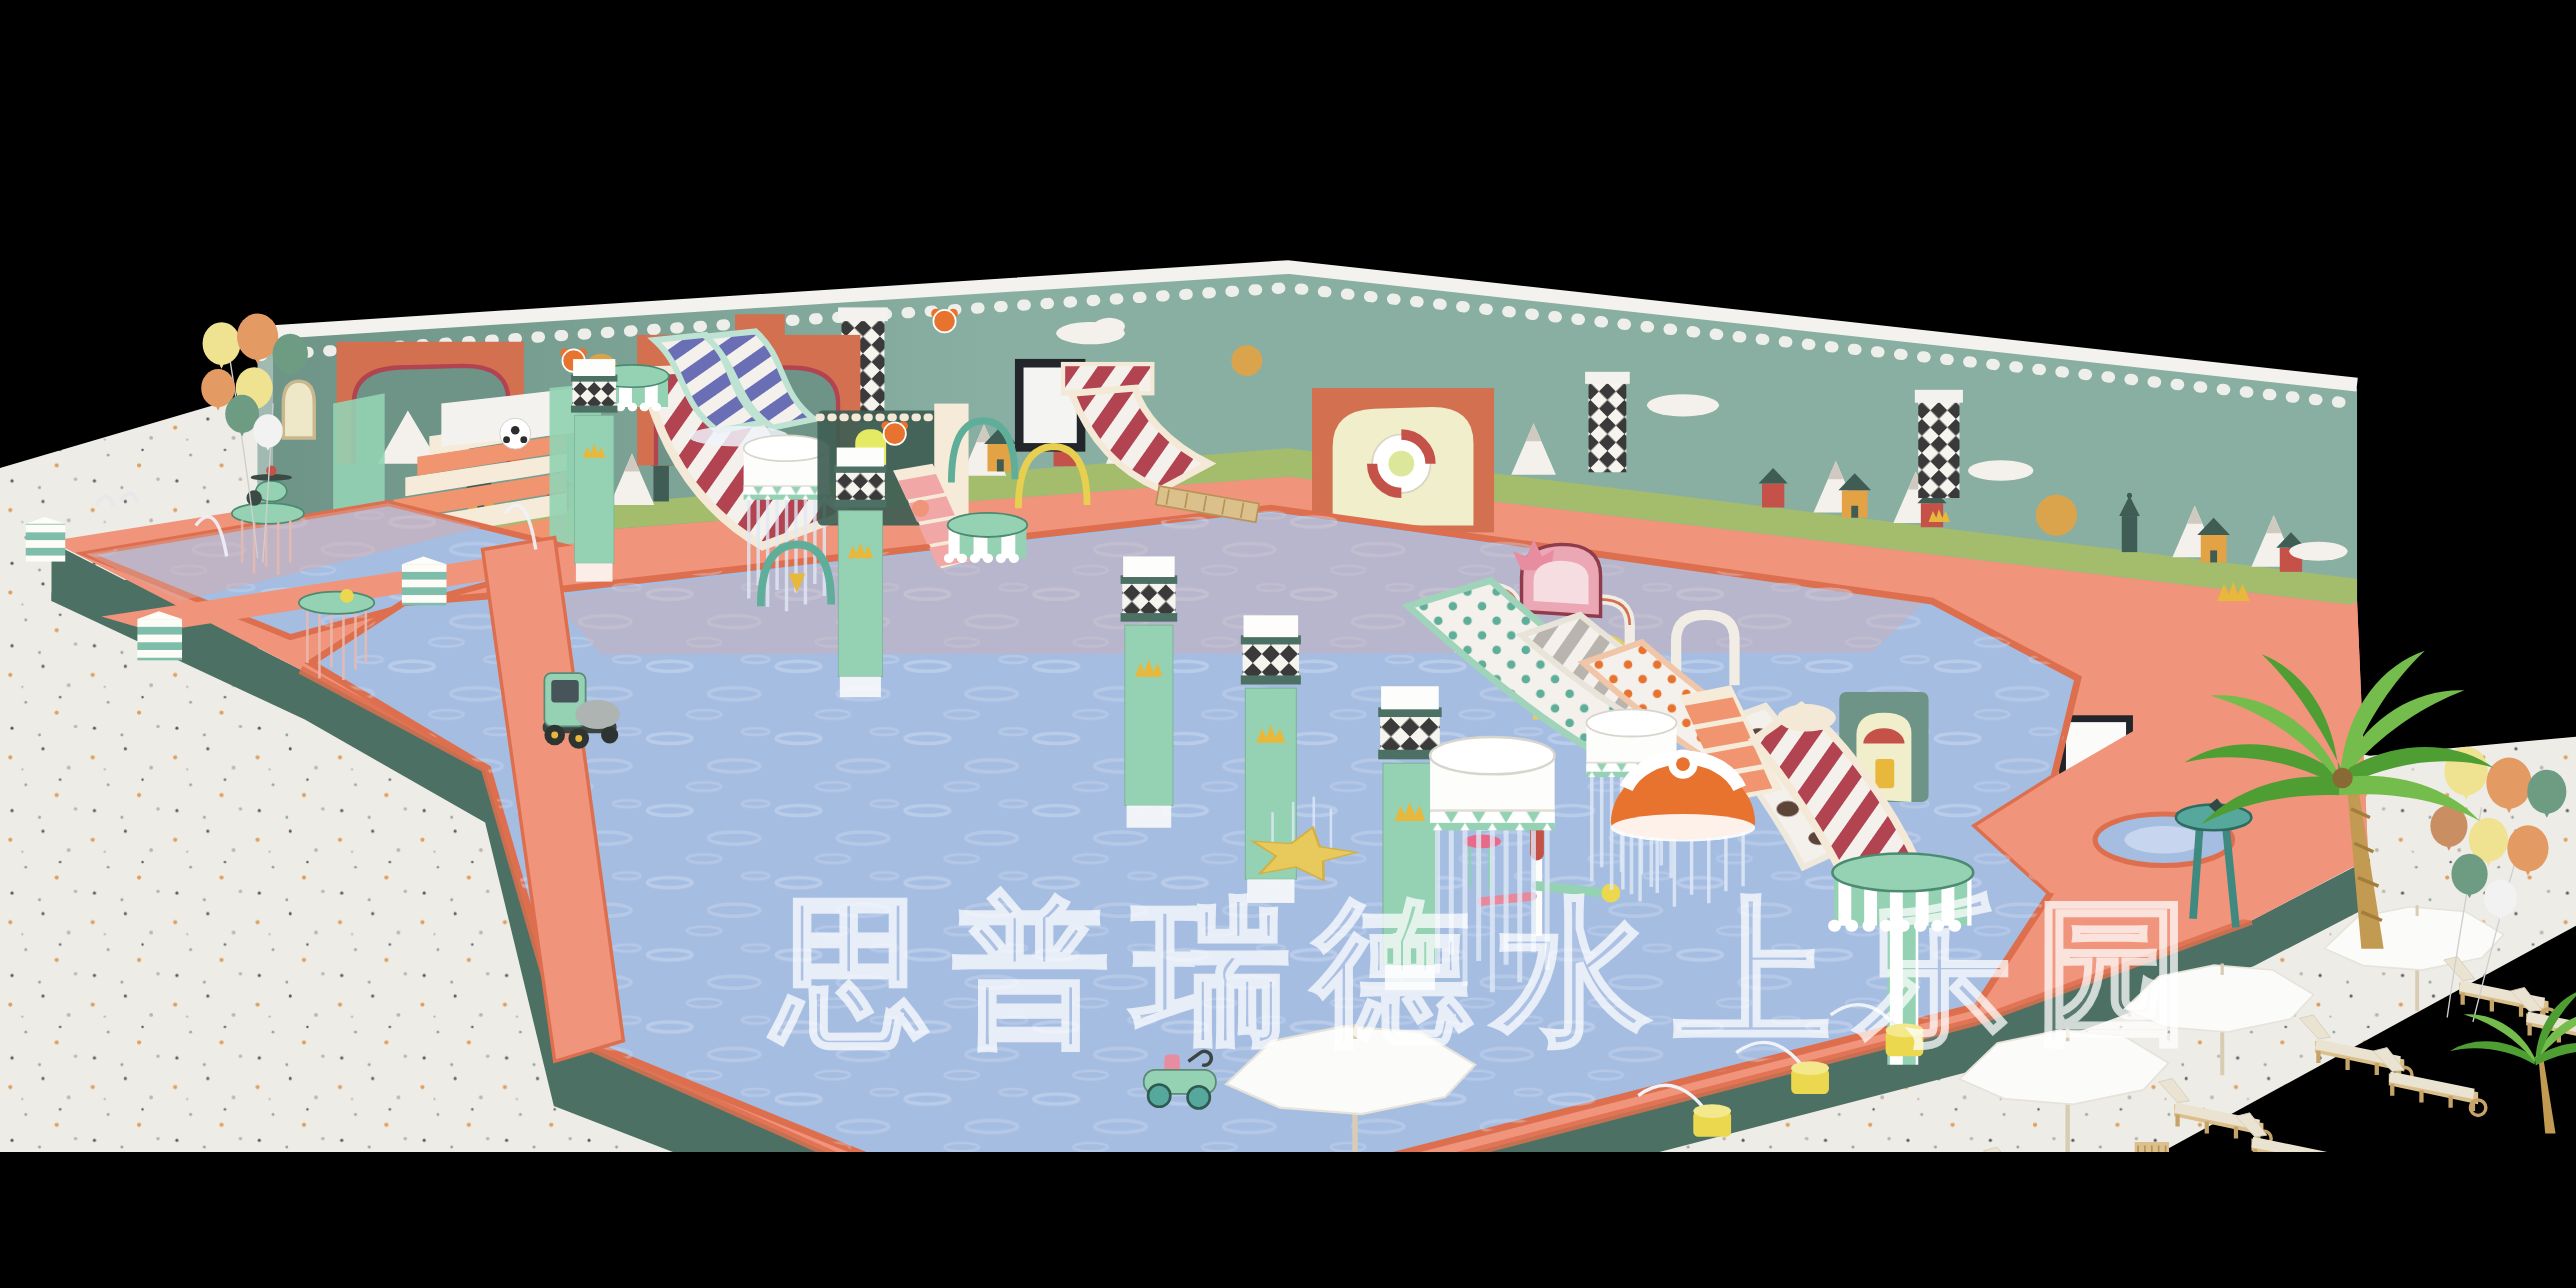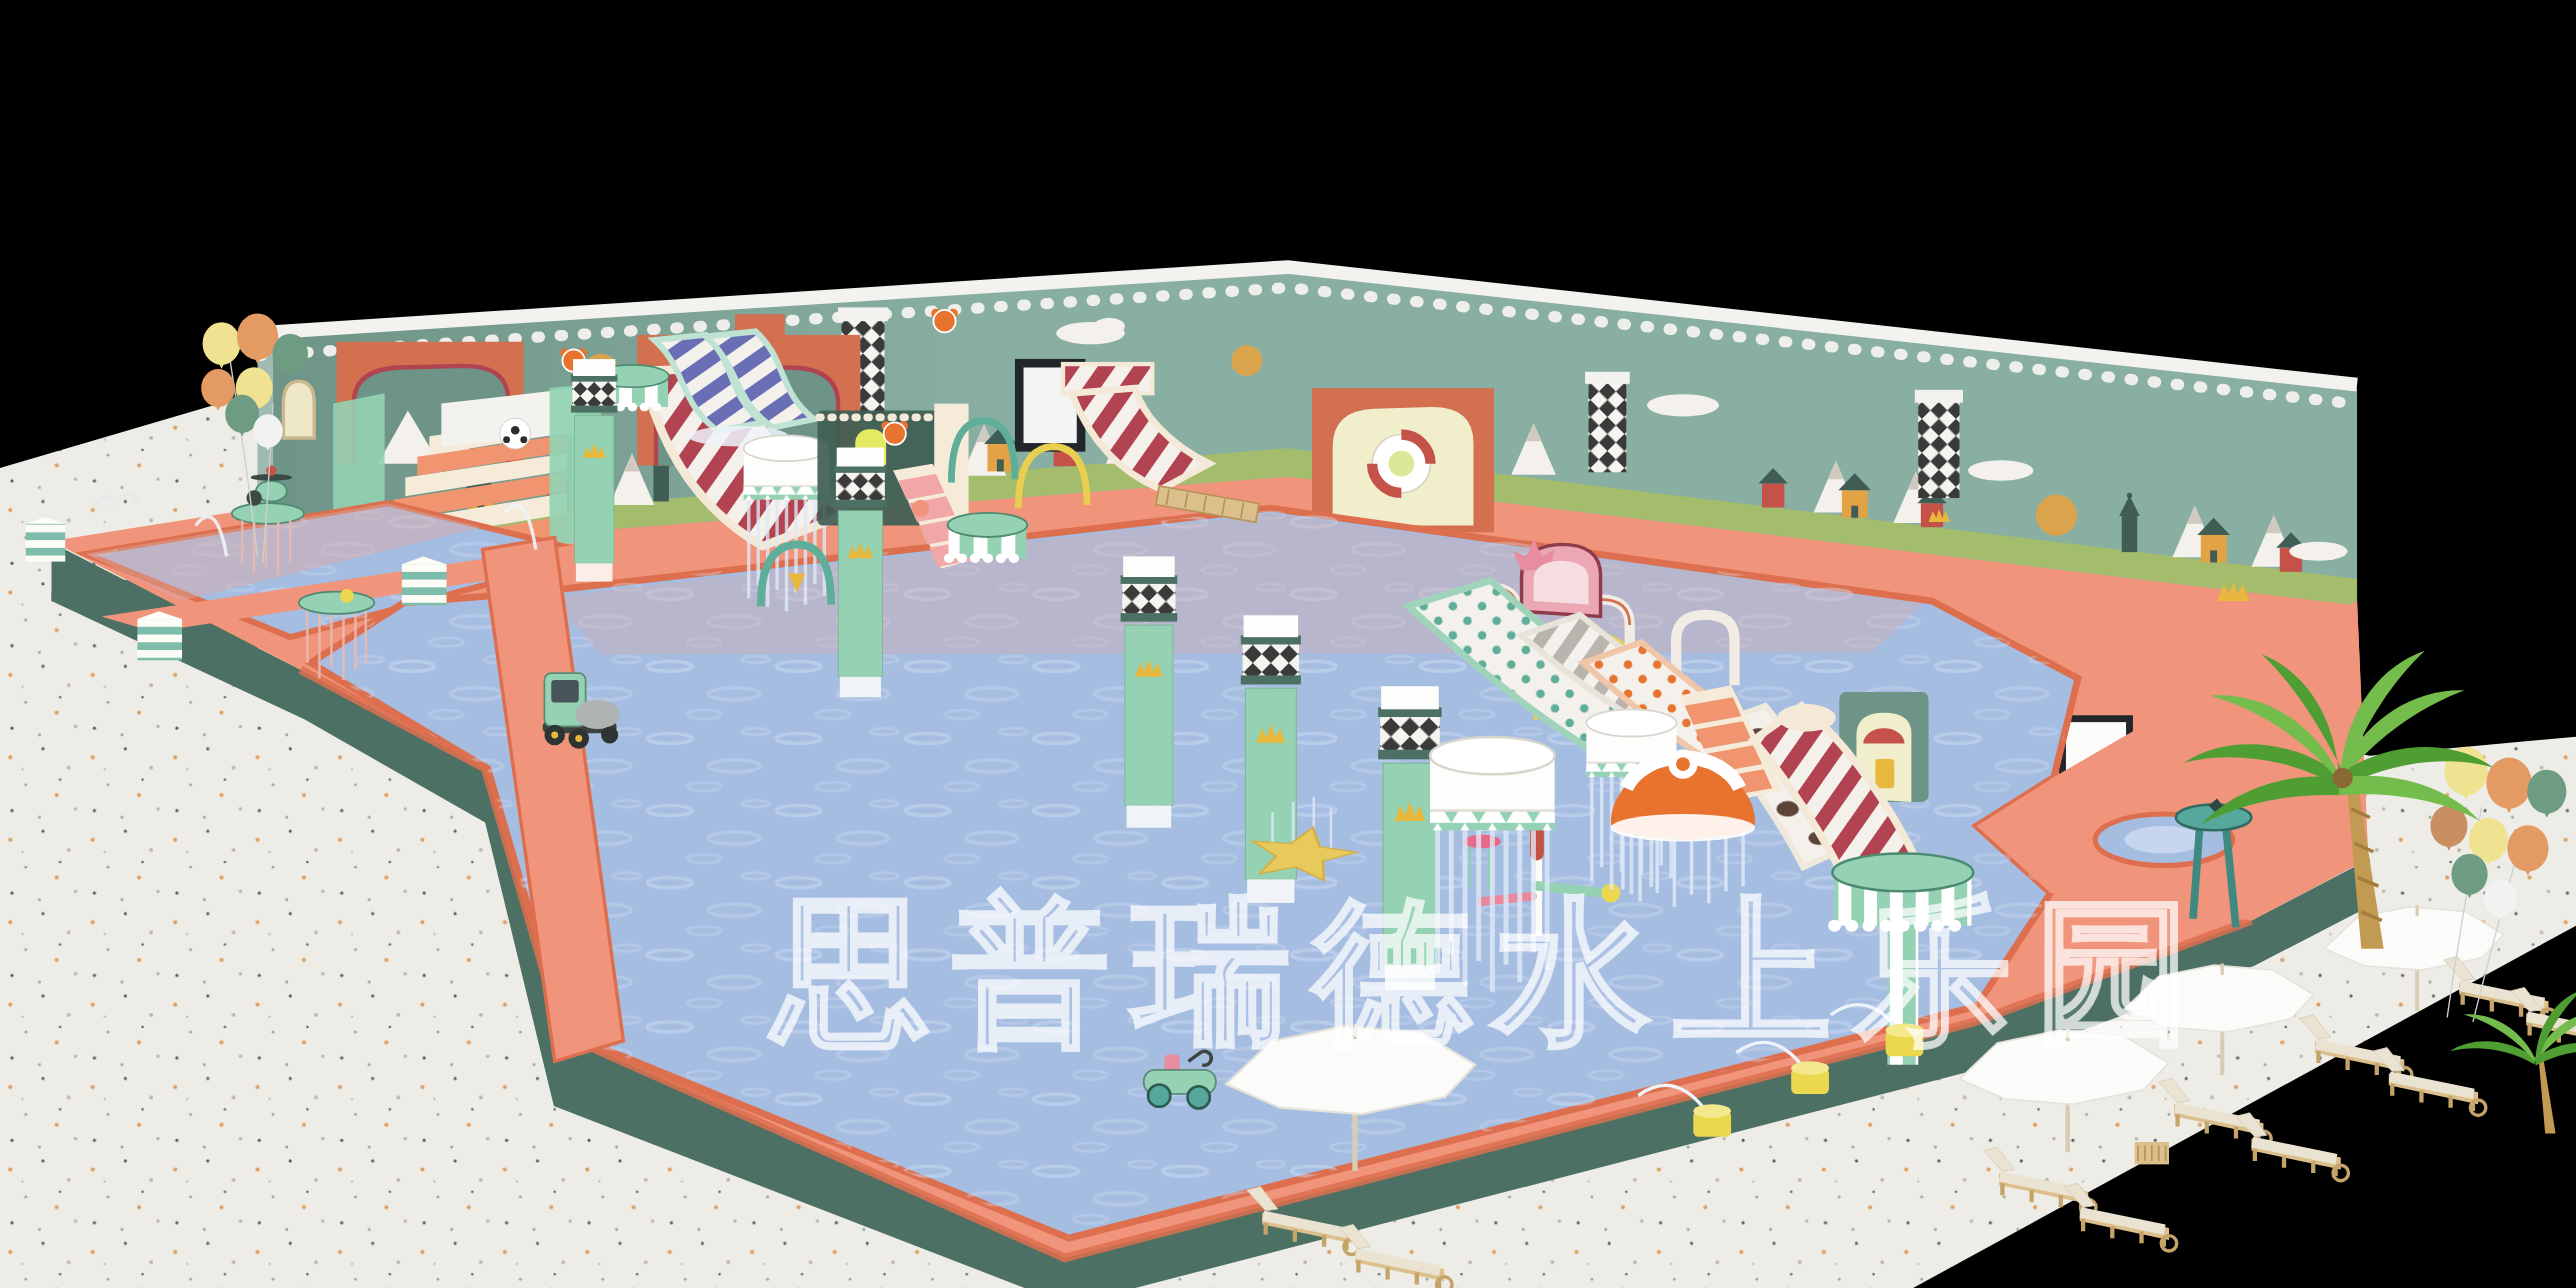--- a/index.html
+++ b/index.html
@@ -1,16 +1,16 @@
 <!DOCTYPE html>
 <html style="--c-bg: #000000; --c-floor: #edebe5; --c-speckleOrange: #dd9a58; --c-speckleDark: #50505a; --c-speckleGray: #b7b1a6; --c-speckleTeal: #87a396; --c-deck: #f0947c; --c-deckDark: #dd6f4e; --c-poolBase: #4d7064; --c-water: #a6bde2; --c-waterLight: #cfdcf1; --c-waterPink: #dba8a4; --c-wall: #88afa2; --c-wallDark: #6e9488; --c-trim: #f3f2ee; --c-grass: #a3bd6d; --c-archOrange: #d2704f; --c-muralOrange: #e3a344; --c-muralRed: #c55248; --c-muralDark: #3f5d54; --c-muralWhite: #f4f1ec; --c-cream: #f6ead8; --c-slideRed: #b24350; --c-slideBlue: #6a6fb5; --c-slidePink: #f2a7a7; --c-stairCoral: #f0956f; --c-mint: #94d2b3; --c-mintDark: #5fae99; --c-gold: #e8b83d; --c-targetOrange: #e8732e; --c-starYellow: #e8c95c; --c-jetYellow: #ecd84f; --c-balloonYellow: #efe291; --c-balloonOrange: #e49a63; --c-balloonGreen: #6e9c82; --c-balloonWhite: #f2f2f2; --c-palm: #4f9e33; --c-palmLight: #74bc4b; --c-trunk: #c29a52; --c-wood: #dcc08c; --c-woodDark: #c6a469; --c-cushion: #eae3d2; --c-umbrella: #fbfbf9; --c-checkerDark: #3a3a3a; --c-cowBrown: #5d4439;font-size:13.7px"><head>
 <meta charset="utf-8">
 <style>
   html,body{margin:0;padding:0;background:#000;}
-  .stage{position:relative;width:2576px;height:1288px;overflow:hidden;background:var(--c-bg,#000);font-family:"DejaVu Sans",sans-serif;}
+  .stage{position:relative;width:2576px;height:1152px;overflow:hidden;background:var(--c-bg,#000);font-family:"DejaVu Sans",sans-serif;}
   svg{position:absolute;inset:0;}
   
   .f-floor{fill:var(--c-floor)}
   .f-deck{fill:var(--c-deck)}
   .f-base{fill:var(--c-poolBase)}
   .f-water{fill:var(--c-water)}
   .f-waterlight{fill:var(--c-waterLight)}
   .f-pink{fill:var(--c-waterPink)}
   .f-trim{fill:var(--c-trim)}
   .s-trim{stroke:var(--c-trim)}

